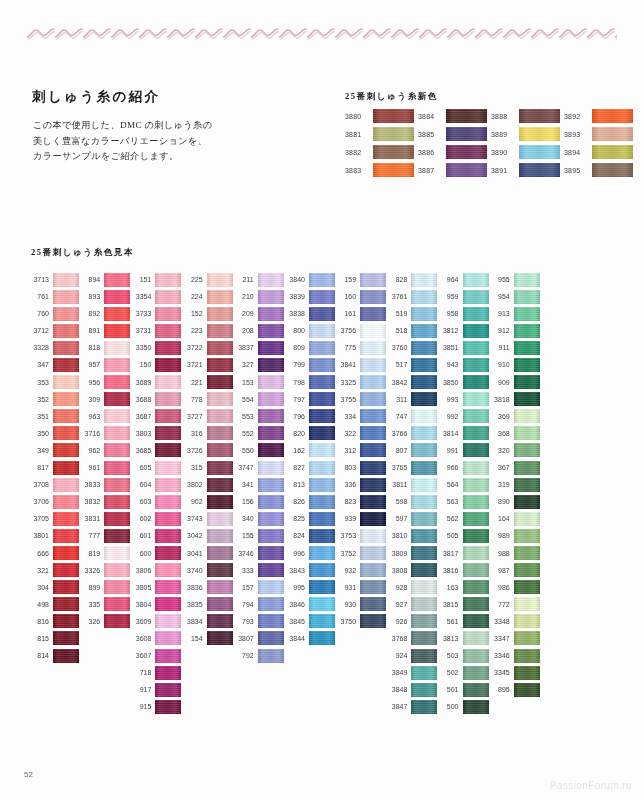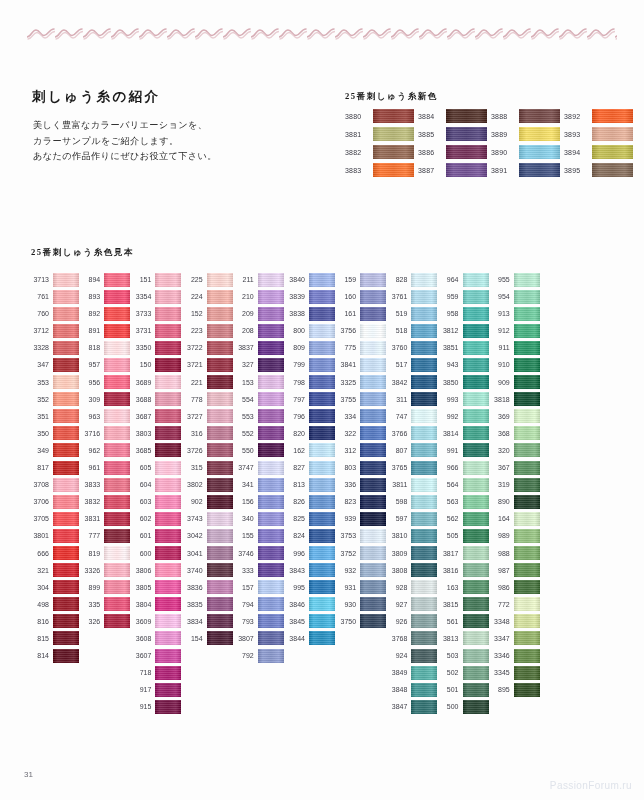--- a/index.html
+++ b/index.html
@@ -108,23 +108,23 @@
           <path d="M1 13 C5 13 6 6.5 10 6.5 C14 6.5 14.5 12 18 12 C22 12 23 5.5 28 5.5" fill="none" stroke="#e8cdd2" stroke-width="1.3" stroke-linecap="round"></path>
         </pattern>
       </defs>
       <rect x="0" y="0" width="590" height="14" fill="url(#scallop)"></rect>
     </svg>
   </div>
 
   <div class="subtitle">刺しゅう糸の紹介</div>
 
   <div class="intro">
+    <div>この本で使用した、DMC の刺しゅう糸の</div>
     <div>美しく豊富なカラーバリエーションを、</div>
     <div>カラーサンプルをご紹介します。</div>
-    <div>あなたの作品作りにぜひお役立て下さい。</div>
   </div>
 
   <div class="sec-head" id="newhead">25番刺しゅう糸新色</div>
   <div class="newtable" id="new-colors-table">
       <div class="ncell">
         <span class="ncode">3880</span>
         <span class="sw" style="background-image: linear-gradient(to right, rgb(124, 40, 33) 0%, rgb(158, 74, 67) 18%, rgb(146, 62, 55) 50%, rgb(162, 78, 71) 80%, rgb(128, 44, 37) 100%); background-color: rgb(142, 58, 51);"></span>
       </div>
       <div class="ncell">
         <span class="ncode">3884</span>
@@ -1145,15 +1145,15 @@
           <span class="code">3345</span>
           <span class="sw" style="background-image: linear-gradient(to right, rgb(50, 82, 28) 0%, rgb(84, 116, 62) 18%, rgb(72, 104, 50) 50%, rgb(88, 120, 66) 80%, rgb(54, 86, 32) 100%); background-color: rgb(68, 100, 46);"></span>
         </div>
         <div class="row">
           <span class="code">895</span>
           <span class="sw" style="background-image: linear-gradient(to right, rgb(28, 56, 16) 0%, rgb(62, 90, 50) 18%, rgb(50, 78, 38) 50%, rgb(66, 94, 54) 80%, rgb(32, 60, 20) 100%); background-color: rgb(46, 74, 34);"></span>
         </div>
       </div>
     </div>
 
-  <div class="pageno">31</div>
+  <div class="pageno">52</div>
   <div class="watermark">PassionForum.ru</div>
 </div>
 
 </body></html>

